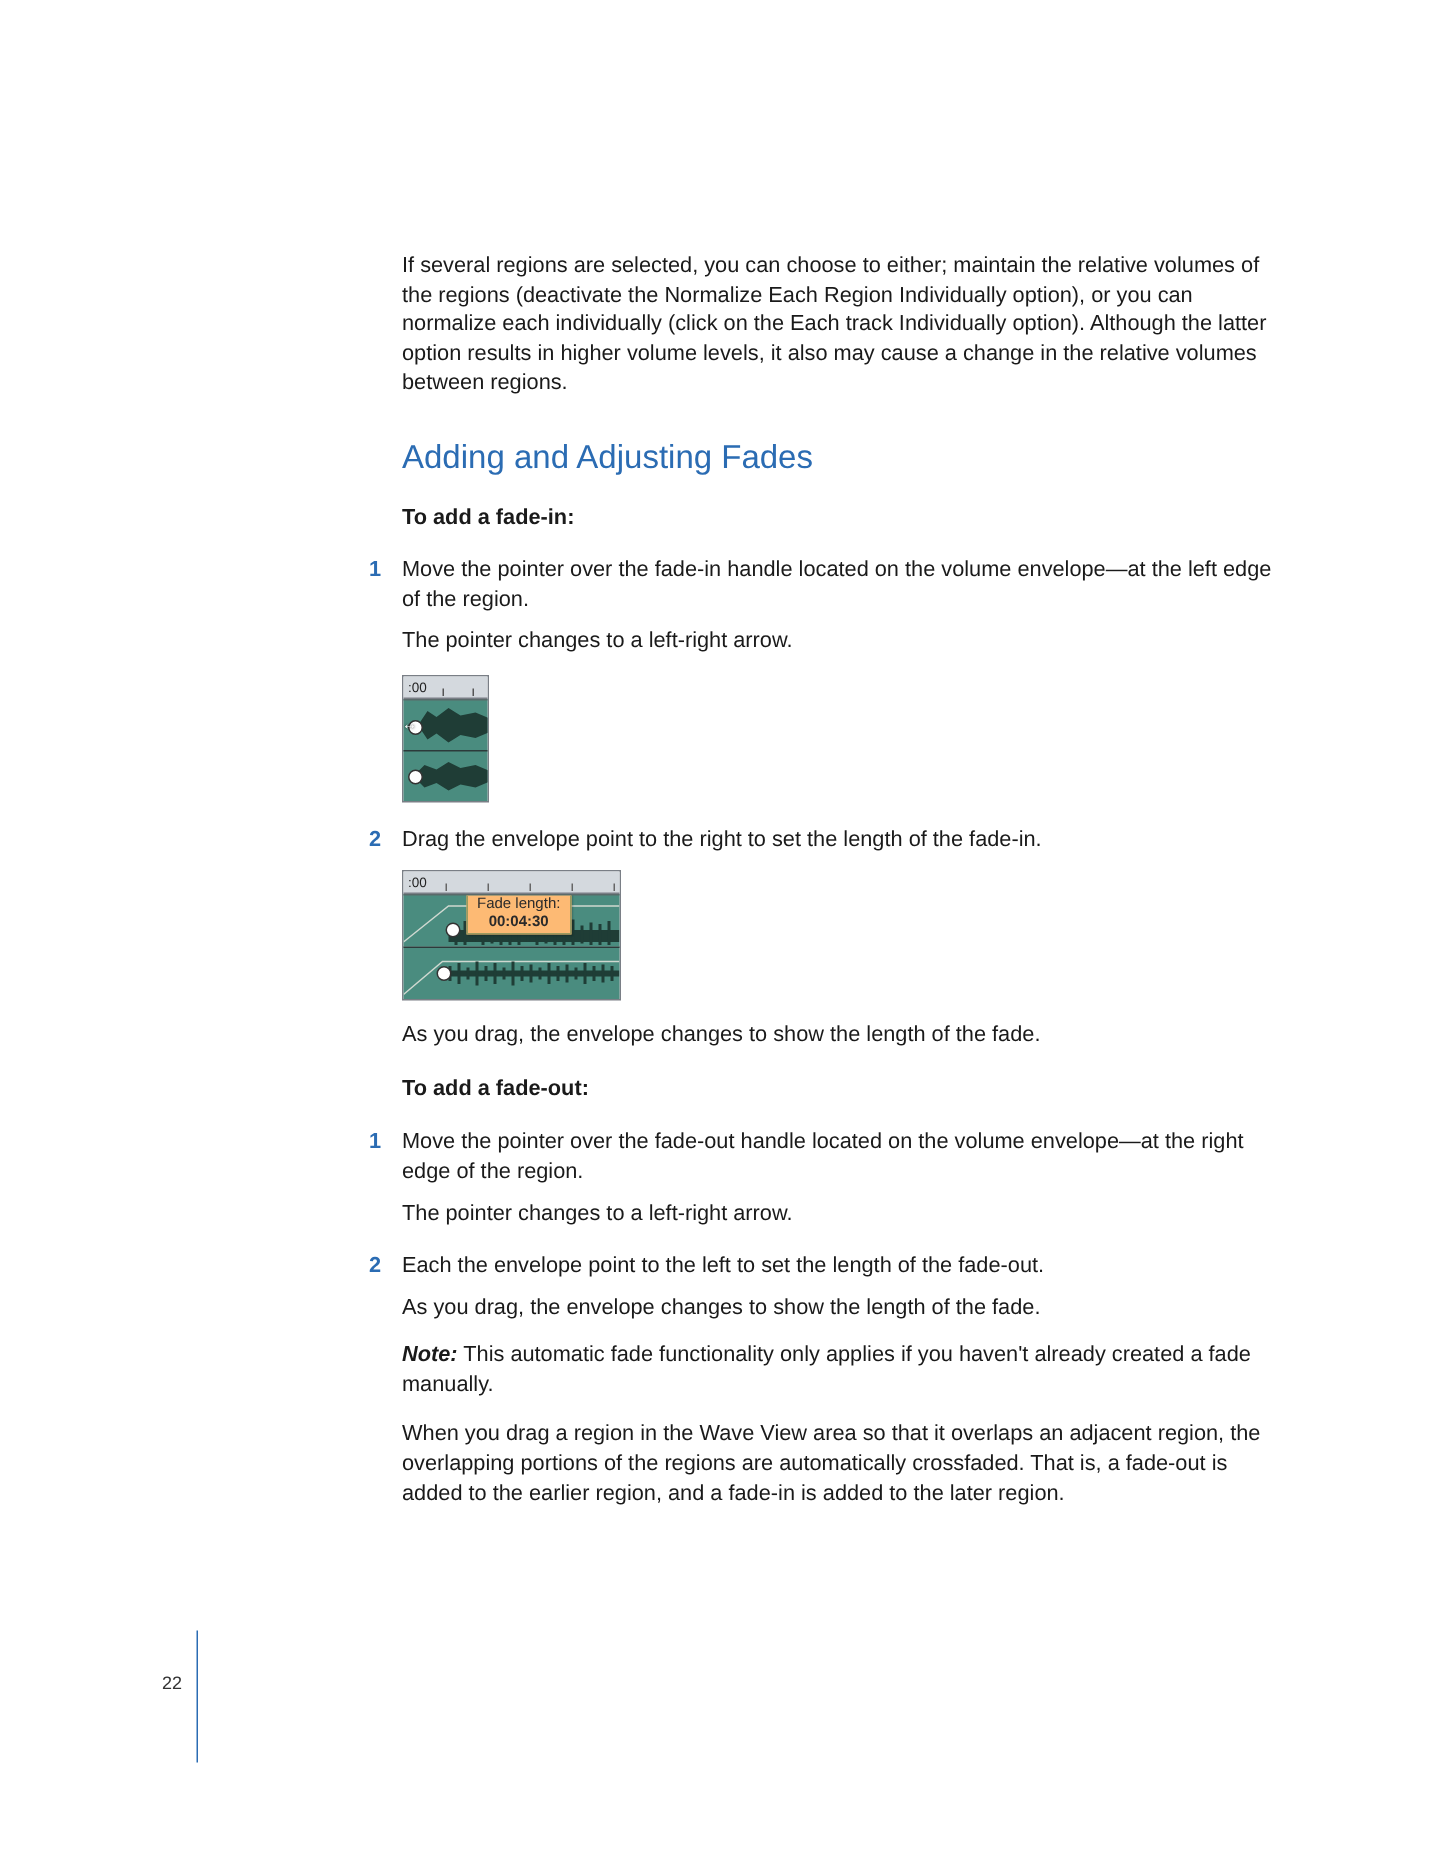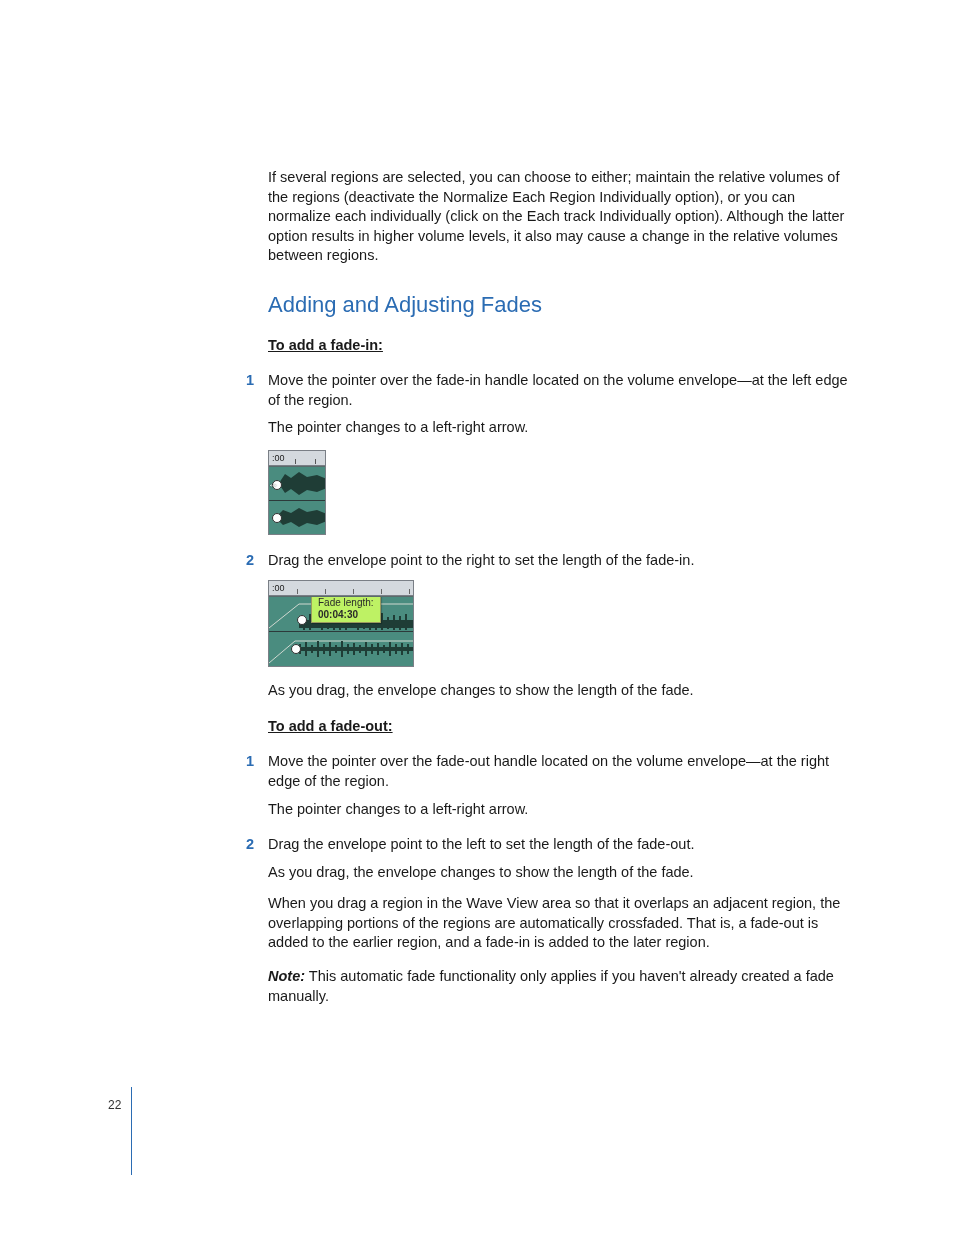--- a/index.html
+++ b/index.html
@@ -29,21 +29,20 @@
     color: #2b6cb3;
     font-size: 22px;
     font-weight: 500;
     margin-top: 24px;
     margin-bottom: 4px;
   }
   .bold-line {
     font-weight: bold;
     margin-top: 16px;
     margin-bottom: 4px;
-    text-decoration: underline;
   }
   .step {
     position: relative;
     margin-bottom: 8px;
   }
   .step-num {
     position: absolute;
     left: -22px;
     top: 0;
     color: #2b6cb3;
@@ -199,41 +198,41 @@
     width: 8px;
     height: 8px;
     border-radius: 50%;
     background: #fff;
     border: 1px solid #333;
   }
   .tooltip {
     position: absolute;
     top: -2px;
     left: 42px;
-    background: #bef264;
+    background: #fdba74;
     border: 1px solid #9b9a5f;
     font-size: 10px;
     color: #2a2a2a;
     padding: 1px 6px;
-    text-align: left;
+    text-align: center;
     line-height: 1.2;
     z-index: 5;
     box-shadow: 1px 1px 1px rgba(0,0,0,.2);
   }
   .tooltip .tlabel { white-space: nowrap; }
   .tooltip .tval { font-weight: bold; }
 
   .notelabel {
     font-style: italic;
     font-weight: bold;
   }
 
   .page-number {
     position: absolute;
-    bottom: 122px;
+    bottom: 105px;
     left: 108px;
     font-size: 12px;
     color: #333;
   }
   .side-rule {
     position: absolute;
     bottom: 60px;
     left: 131px;
     width: 1px;
     height: 88px;
@@ -371,26 +370,26 @@
   <div class="bold-line">To add a fade-out:</div>
 
   <div class="step">
     <div class="step-num">1</div>
     <div class="step-body">Move the pointer over the fade-out handle located on the volume envelope—at the right edge of the region.</div>
     <div class="followup">The pointer changes to a left-right arrow.</div>
   </div>
 
   <div class="step">
     <div class="step-num">2</div>
-    <div class="step-body">Drag the envelope point to the left to set the length of the fade-out.</div>
+    <div class="step-body">Each the envelope point to the left to set the length of the fade-out.</div>
     <div class="followup">As you drag, the envelope changes to show the length of the fade.</div>
   </div>
-
-  <div class="para">When you drag a region in the Wave View area so that it overlaps an adjacent region, the overlapping portions of the regions are automatically crossfaded. That is, a fade-out is added to the earlier region, and a fade-in is added to the later region.</div>
 
   <div class="para">
     <span class="notelabel">Note:</span><span>  This automatic fade functionality only applies if you haven't already created a fade manually.</span>
   </div>
 
+  <div class="para">When you drag a region in the Wave View area so that it overlaps an adjacent region, the overlapping portions of the regions are automatically crossfaded. That is, a fade-out is added to the earlier region, and a fade-in is added to the later region.</div>
+
 </div>
 
 <div class="page-number">22</div>
 <div class="side-rule"></div>
 
 </body></html>

